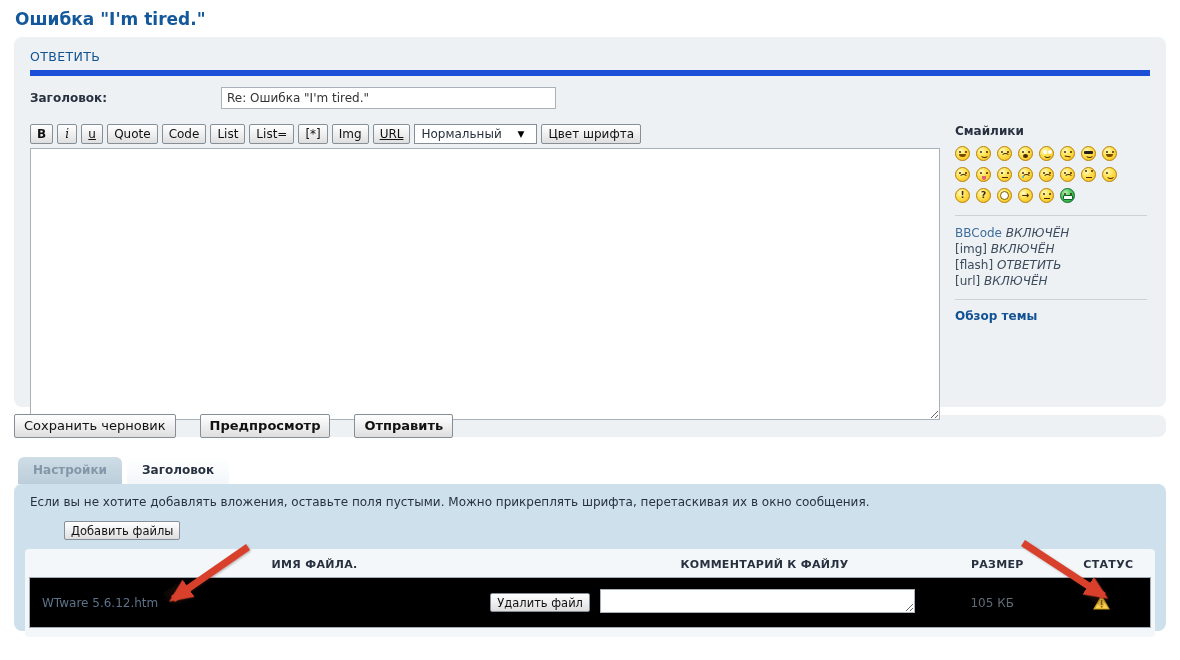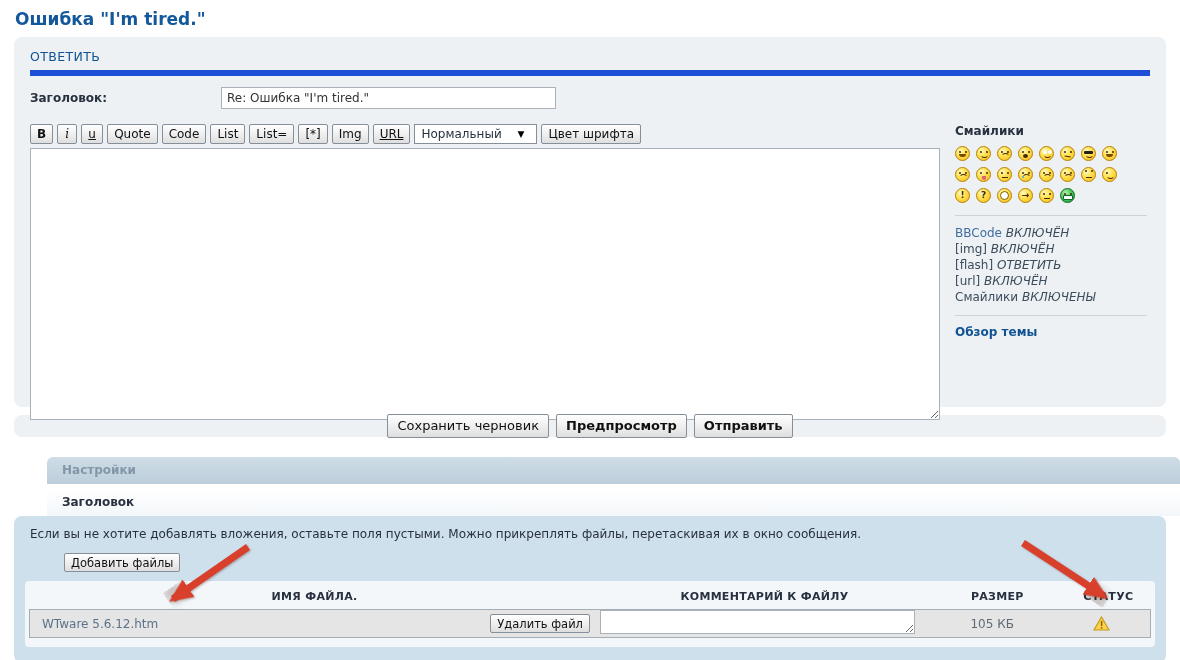--- a/index.html
+++ b/index.html
@@ -135,26 +135,26 @@
   .side-divider { border: 0; border-top: 1px solid #ccd2d7; margin: 10px 0 9px 0; width: 192px; }
   .bbcode-status div { line-height: 16px; color: #3c4c5c; }
   .bbcode-status .lbl { color: #3c4c5c; }
   .bbcode-status .lbl.link { color: #3f6d9e; cursor: pointer; }
   .bbcode-status em { font-style: italic; margin-top: 24px; }
   .topic-review-link { font-weight: bold; color: #115293; cursor: pointer; display: inline-block; }
 
   .actions-panel {
     margin-top: 8px;
     height: 22px;
-    display: flex; align-items: center; justify-content: center; gap: 7px;
+    display: flex; align-items: center; gap: 24px;
   }
   .btn.big { height: 24px; padding: 3px 9px; font-size: 13px; }
   .btn.primary { font-weight: bold; }
 
-  .tabs { display: flex; gap: 5px; margin: 20px 0 0 47px; flex-direction: column; }
+  .tabs { display: flex; gap: 5px; margin: 20px 0 0 18px; }
   .tab {
     border-radius: 6px 6px 0 0;
     padding: 6px 15px 7px 15px;
     font-weight: bold;
     cursor: pointer;
   }
   .tab.inactive { background: linear-gradient(#cedde6, #bccedb); color: #8397a8; }
   .tab.active { background: linear-gradient(#ffffff, #f3f7fa); color: #28313f; }
 
   .attach-panel {
@@ -174,22 +174,22 @@
     padding: 7px 4px 9px 4px;
   }
   .attach-grid { display: grid; grid-template-columns: 50.9% 29.3% 12.2% 7.6%; align-items: center; }
   .attach-headers { padding: 2px 0 6px 0; }
   .attach-headers .hdr {
     text-align: center; font-weight: bold; font-size: 11px;
     color: #28313f; letter-spacing: 0.3px;
   }
   .attach-row-box {
     border: 1px solid #a2adb5;
-    background: #e5e5e5;
-    padding: 0 6px;
+    background: #000000;
+    padding: 11px 6px;
   }
   .cell-file { display: flex; align-items: center; justify-content: space-between; padding: 0 10px 0 6px; }
   .file-link { color: #5c7288; cursor: pointer; }
   .cell-comment { padding-right: 10px; }
   .comment-textarea {
     width: 100%; height: 24px;
     border: 1px solid #a9b2ba; background: #fff;
     font: 12px "DejaVu Sans", sans-serif; padding: 2px 4px;
     resize: both;
   }
@@ -279,24 +279,20 @@
             <em>ВКЛЮЧЁН</em>
           </div>
           <div>
             <span class="lbl">[flash]</span>
             <em>ОТВЕТИТЬ</em>
           </div>
           <div>
             <span class="lbl">[url]</span>
             <em>ВКЛЮЧЁН</em>
           </div>
-          <div>
-            <span class="lbl">Смайлики</span>
-            <em>ВКЛЮЧЕНЫ</em>
-          </div>
         </div>
 
         <hr class="side-divider">
 
         <span class="topic-review-link">Обзор темы</span>
       </div>
     </div>
   </div>
 
   <div class="panel actions-panel">
@@ -304,21 +300,21 @@
     <button class="btn big primary">Предпросмотр</button>
     <button class="btn big primary">Отправить</button>
   </div>
 
   <div class="tabs">
     <div class="tab inactive">Настройки</div>
     <div class="tab active">Заголовок</div>
   </div>
 
   <div class="panel attach-panel">
-    <div class="attach-info">Если вы не хотите добавлять вложения, оставьте поля пустыми. Можно прикреплять файлы, перетаскивая их в окно сообщения.</div>
+    <div class="attach-info">Если вы не хотите добавлять вложения, оставьте поля пустыми. Можно прикреплять шрифта, перетаскивая их в окно сообщения.</div>
     <div class="attach-toolbar">
       <button class="btn small">Добавить файлы</button>
     </div>
 
     <div class="attach-box">
       <div class="attach-grid attach-headers">
         <div class="hdr">ИМЯ ФАЙЛА.</div>
         <div class="hdr">КОММЕНТАРИЙ К ФАЙЛУ</div>
         <div class="hdr">РАЗМЕР</div>
         <div class="hdr">СТАТУС</div>

